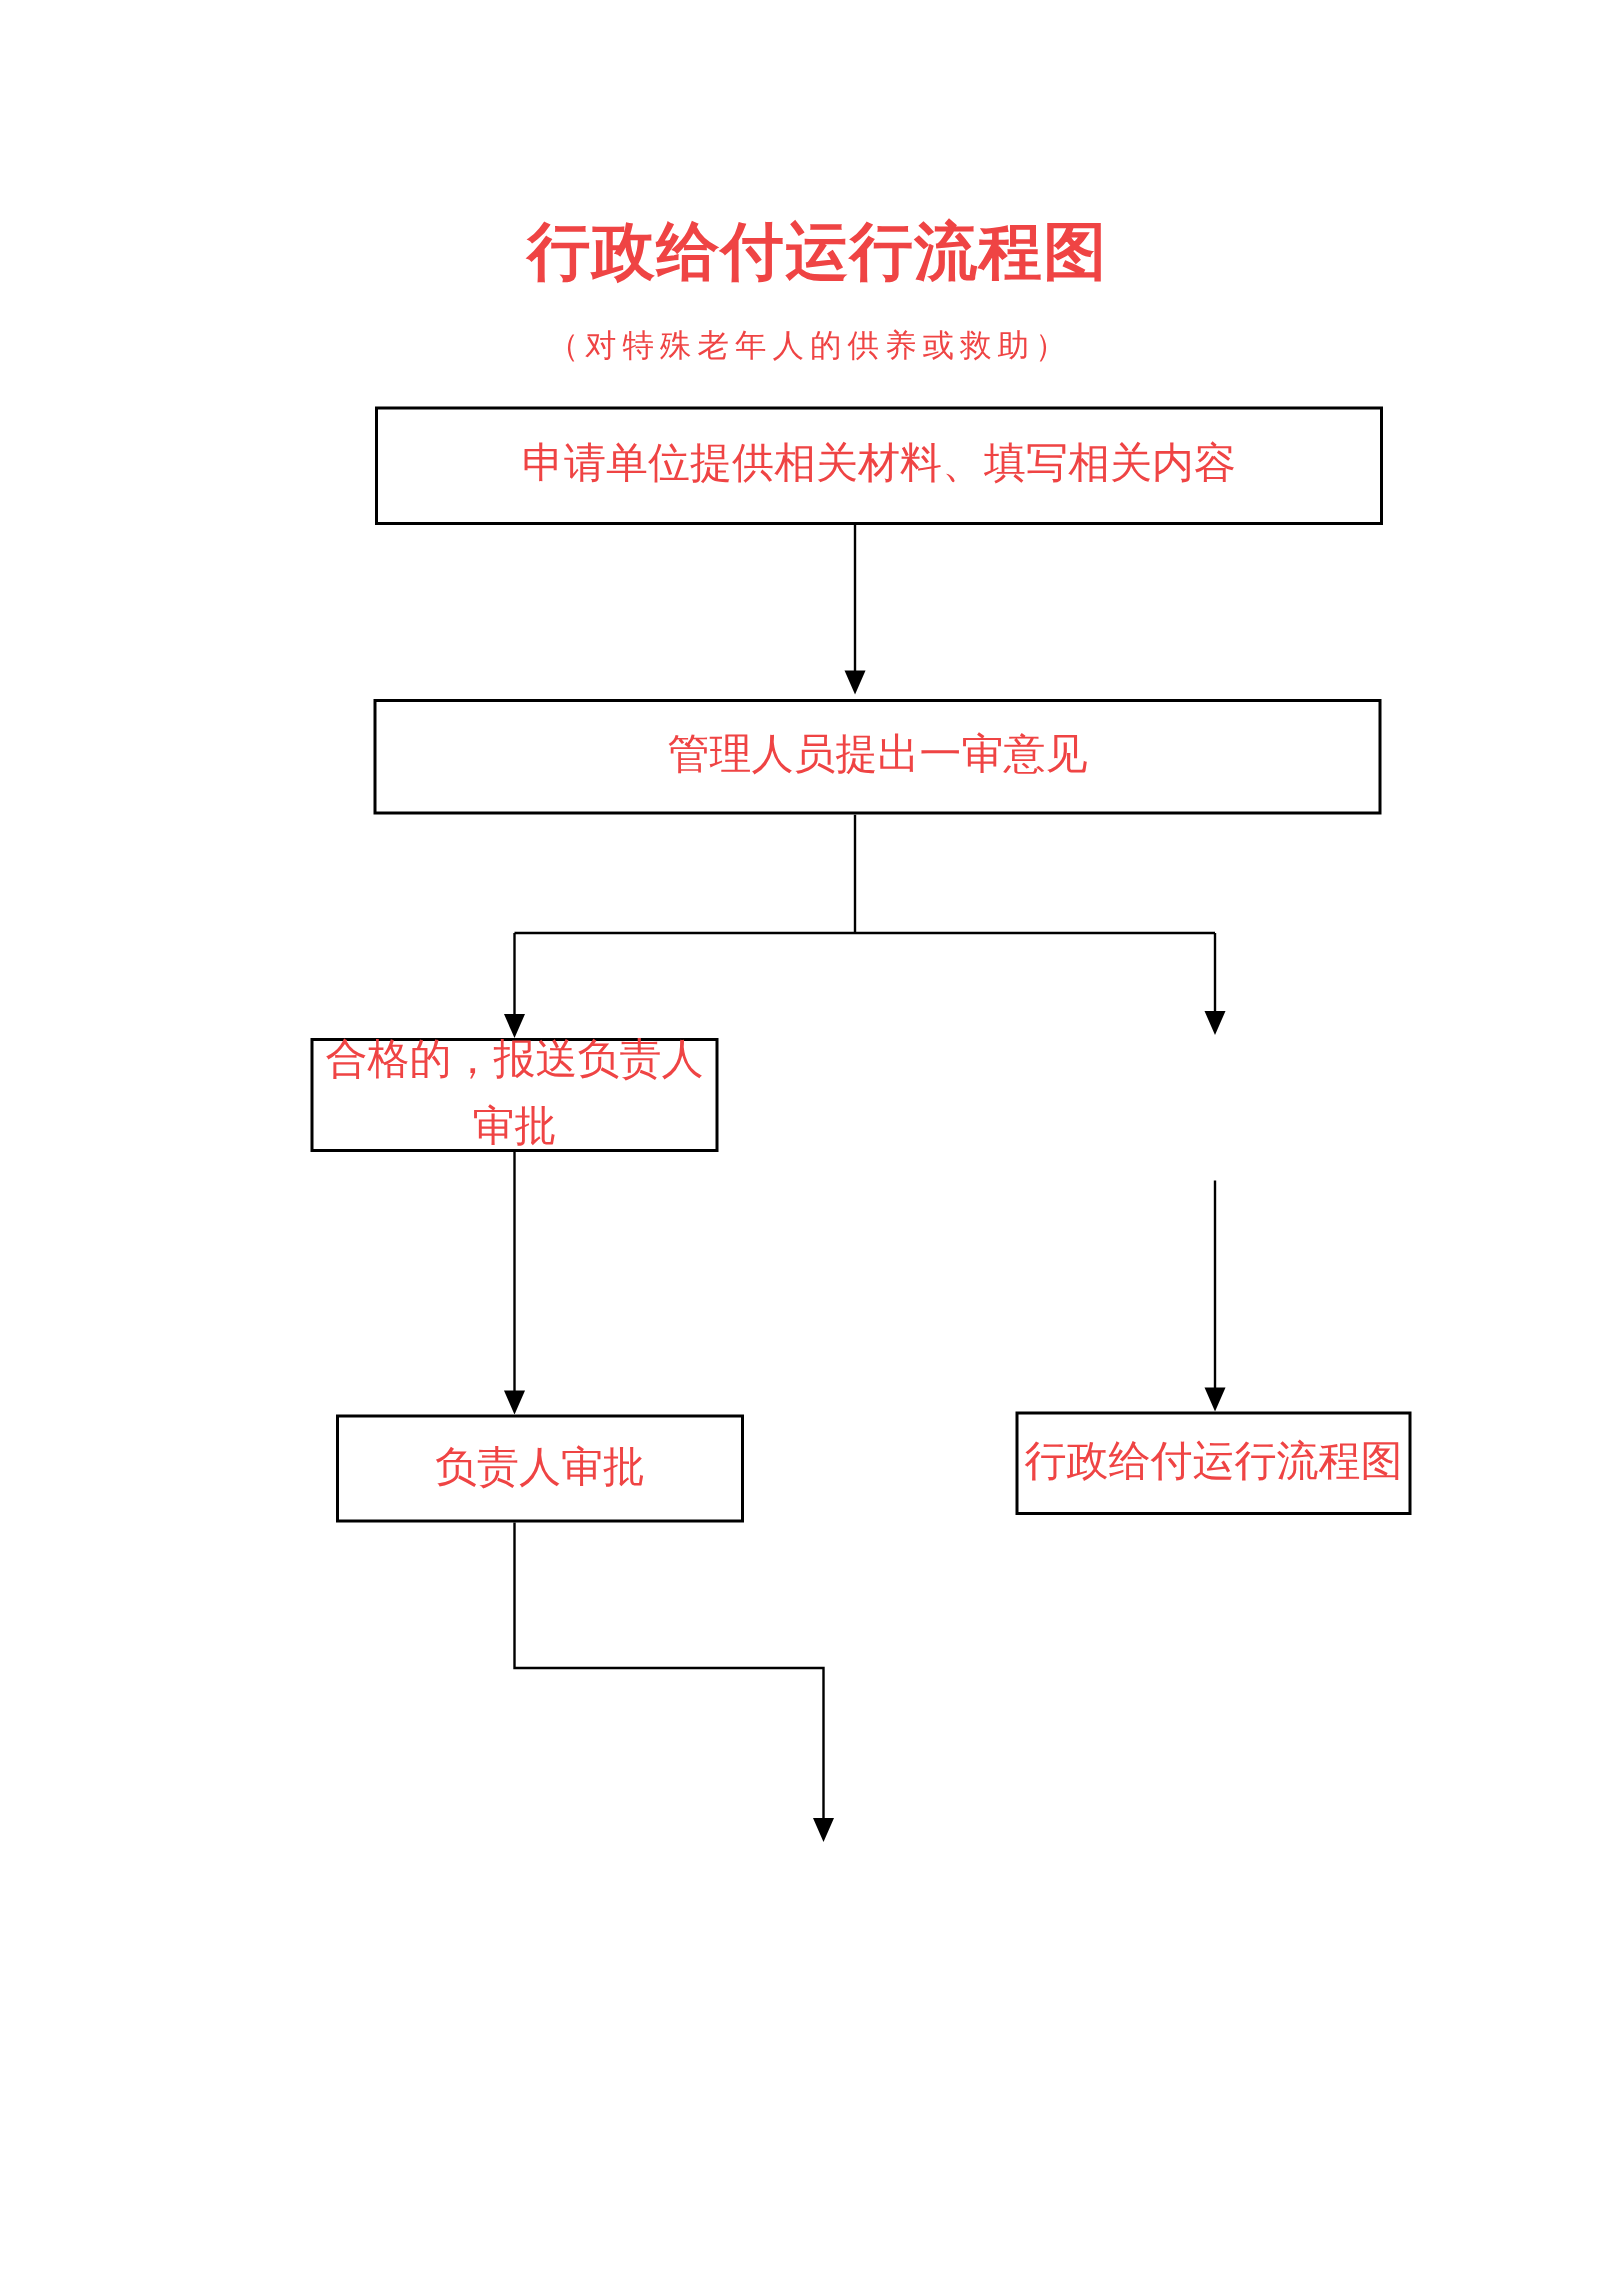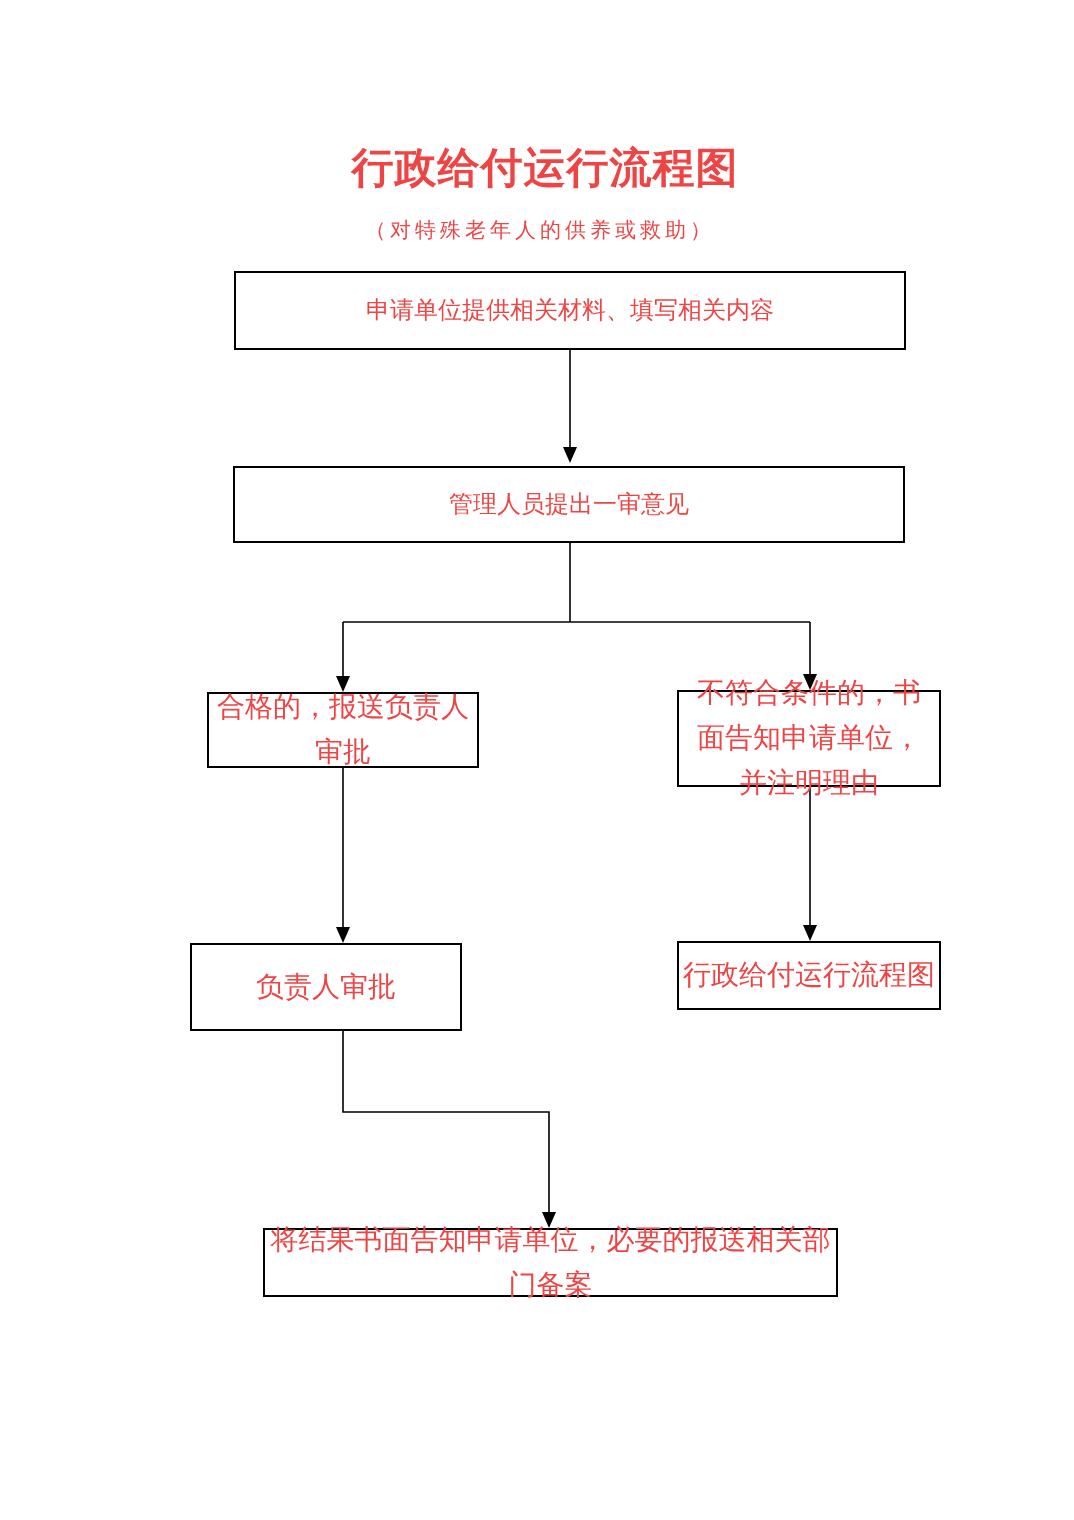--- a/index.html
+++ b/index.html
@@ -39,28 +39,28 @@
     position: absolute;
     border: 2px solid #000000;
     background: #ffffff;
     display: flex;
     align-items: center;
     justify-content: center;
     text-align: center;
     box-sizing: border-box;
     line-height: 1.6;
   }
-  .node-large { font-size: 24px; }
+  .node-large { font-size: 28px; margin-left: 16px; }
   .node-small { font-size: 28px; }
 
   .node-apply            { left: 234px; top: 271px; width: 672px; height: 79px; }
   .node-first-review     { left: 233px; top: 466px; width: 672px; height: 77px; }
   .node-qualified        { left: 207px; top: 692px; width: 272px; height: 76px; padding: 0 6px; }
   .node-not-qualified    { left: 677px; top: 690px; width: 264px; height: 97px; padding: 0 8px; }
-  .node-leader-approval  { left: 190px; top: 943px; width: 272px; height: 88px; }
+  .node-leader-approval  { left: 224px; top: 943px; width: 272px; height: 72px; }
   .node-rejection        { left: 677px; top: 941px; width: 264px; height: 69px; }
   .node-notify-result    { left: 263px; top: 1228px; width: 575px; height: 69px; }
 
   .connector-layer {
     position: absolute;
     left: 0;
     top: 0;
     width: 1074px;
     height: 1520px;
     pointer-events: none;
@@ -115,21 +115,19 @@
       <polygon points="549,1228 542,1212 556,1212"></polygon>
     </g>
   </svg>
 
   <div class="flow-node node-large node-apply">申请单位提供相关材料、填写相关内容</div>
 
   <div class="flow-node node-large node-first-review">管理人员提出一审意见</div>
 
   <div class="flow-node node-small node-qualified">合格的，报送负责人审批</div>
 
-  <div class="flow-node node-small node-not-qualified">不符合条件的，书面告知申请单位，并注明理由</div>
 
   <div class="flow-node node-small node-leader-approval">负责人审批</div>
 
   <div class="flow-node node-small node-rejection">行政给付运行流程图</div>
 
-  <div class="flow-node node-small node-notify-result">将结果书面告知申请单位，必要的报送相关部门备案</div>
 
 </div>
 
 </body></html>

